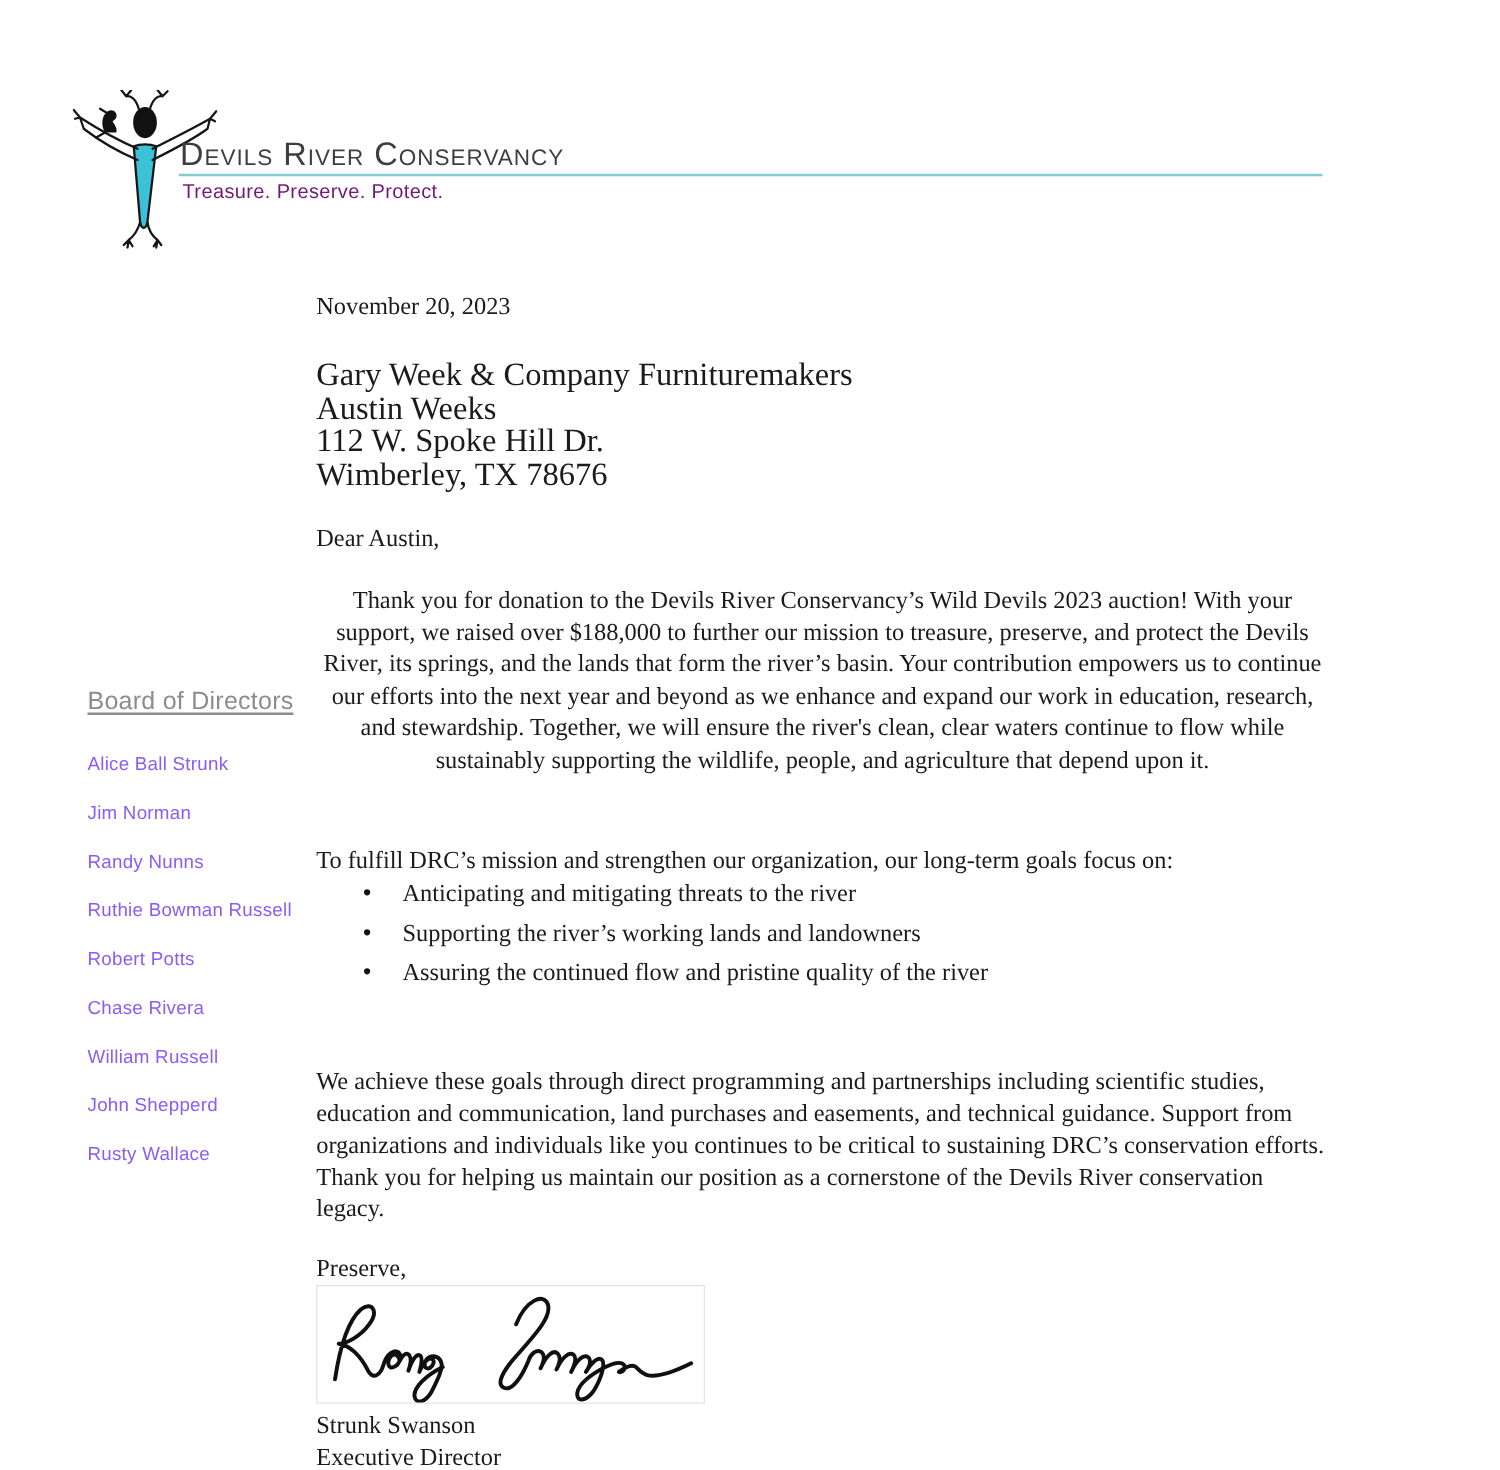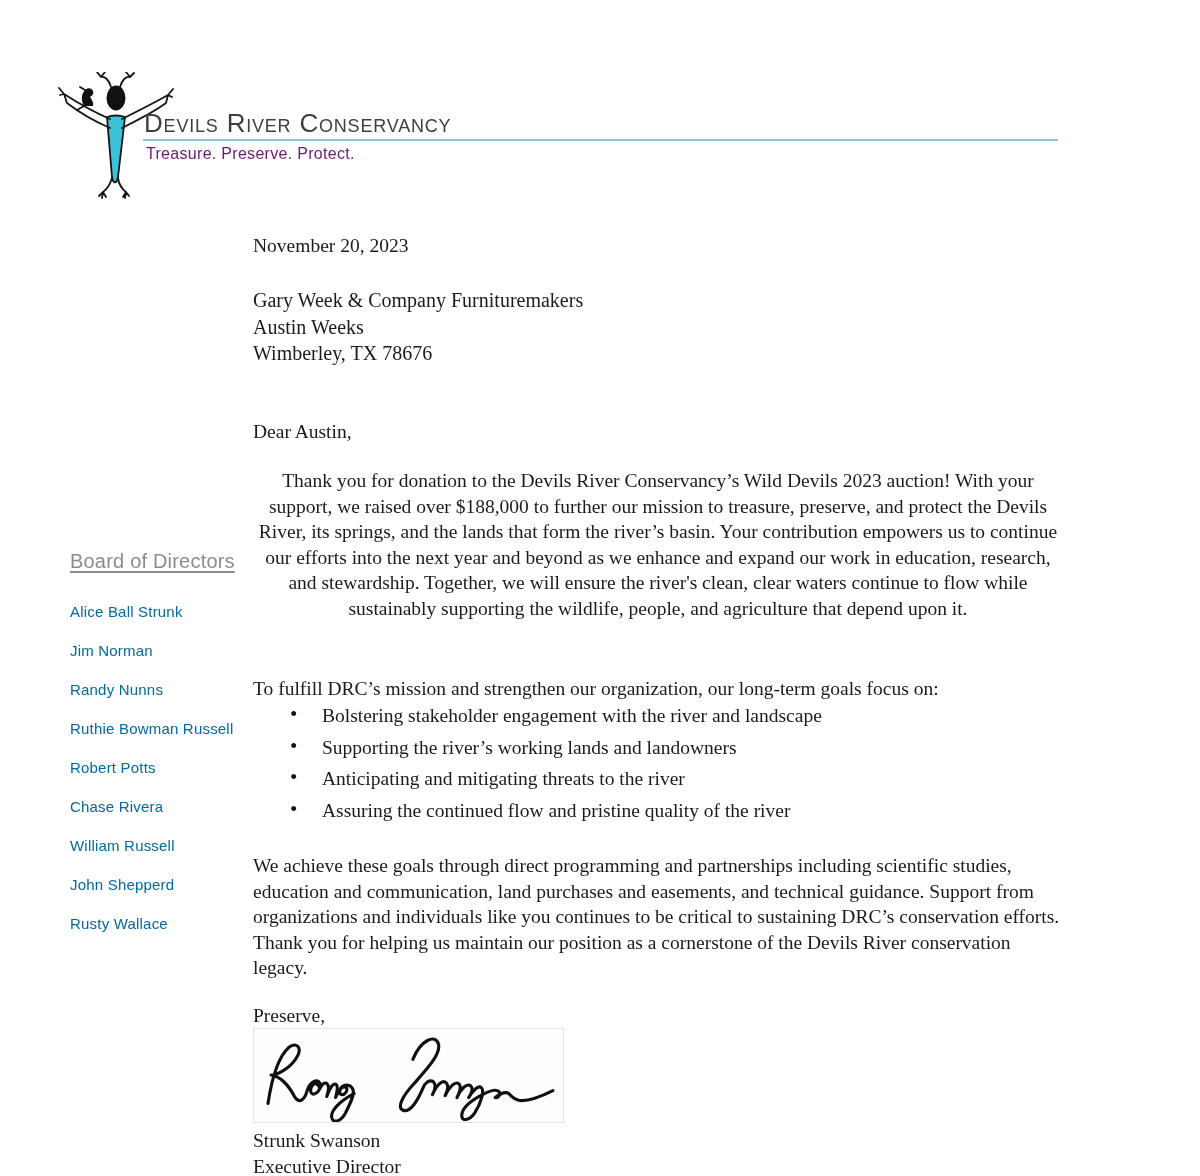--- a/index.html
+++ b/index.html
@@ -44,33 +44,33 @@
     font-family: "Liberation Sans", sans-serif;
   }
   .sidebar-heading {
     font-size: 20px; color: #8c8c8c;
     text-decoration: underline;
     text-underline-offset: 3px;
     margin-bottom: 30px;
     letter-spacing: 0.2px;
   }
   .board-member {
-    font-size: 15px; color: #0369a1;
+    font-size: 15px; color: #8b5cf6;
     letter-spacing: 0.2px;
     margin-bottom: 22px;
     white-space: nowrap;
   }
 
   
   .letter { position: absolute; left: 253px; top: 16px; width: 810px; height: 1176px; }
   .letter > div, .letter > ul { position: absolute; left: 0; }
   .body-text { font-size: 19.5px; line-height: 25.5px; }
 
   .date-line       { top: 217px; }
-  .address-block   { top: 271px; line-height: 26.5px; font-size: 20px; }
+  .address-block   { top: 271px; line-height: 26.5px; font-size: 26px; }
   .salutation      { top: 403px; }
   .para-thanks     { top: 452px; width: 810px; text-align: center; }
   .goals-intro     { top: 660px; width: 810px; }
   .goals-list      { top: 687px; width: 810px; list-style: none; }
   .goals-list li {
     position: relative;
     padding-left: 69px;
     font-size: 19.5px; line-height: 25.5px;
     margin-bottom: 6px;
   }
@@ -145,36 +145,36 @@
         <div class="board-member">Rusty Wallace</div>
       </div>
   </div>
 
   <div class="letter">
     <div class="date-line body-text">November 20, 2023</div>
 
     <div class="address-block">
       <div>Gary Week &amp; Company Furnituremakers</div>
       <div>Austin Weeks</div>
+      <div>112 W. Spoke Hill Dr.</div>
       <div>Wimberley, TX 78676</div>
     </div>
 
     <div class="salutation body-text">Dear Austin,</div>
 
     <div class="para-thanks body-text">Thank you for donation to the Devils River Conservancy’s Wild Devils 2023 auction! With your support, we raised over $188,000 to further our mission to treasure, preserve, and protect the Devils River, its springs, and the lands that form the river’s basin. Your contribution empowers us to continue our efforts into the next year and beyond as we enhance and expand our work in education, research, and stewardship. Together, we will ensure the river's clean, clear waters continue to flow while sustainably supporting the wildlife, people, and agriculture that depend upon it.</div>
 
     <div class="goals-intro body-text">To fulfill DRC’s mission and strengthen our organization, our long-term goals focus on:</div>
 
     <ul class="goals-list">
 
-        <li>Bolstering stakeholder engagement with the river and landscape</li>
+
+        <li>Anticipating and mitigating threats to the river</li>
 
         <li>Supporting the river’s working lands and landowners</li>
-
-        <li>Anticipating and mitigating threats to the river</li>
 
         <li>Assuring the continued flow and pristine quality of the river</li>
       </ul>
 
     <div class="para-achieve body-text">We achieve these goals through direct programming and partnerships including scientific studies, education and communication, land purchases and easements, and technical guidance. Support from organizations and individuals like you continues to be critical to sustaining DRC’s conservation efforts. Thank you for helping us maintain our position as a cornerstone of the Devils River conservation legacy.</div>
 
     <div class="closing body-text">Preserve,</div>
 
     <div class="signature-box">
       <svg viewBox="0 0 311 95">

